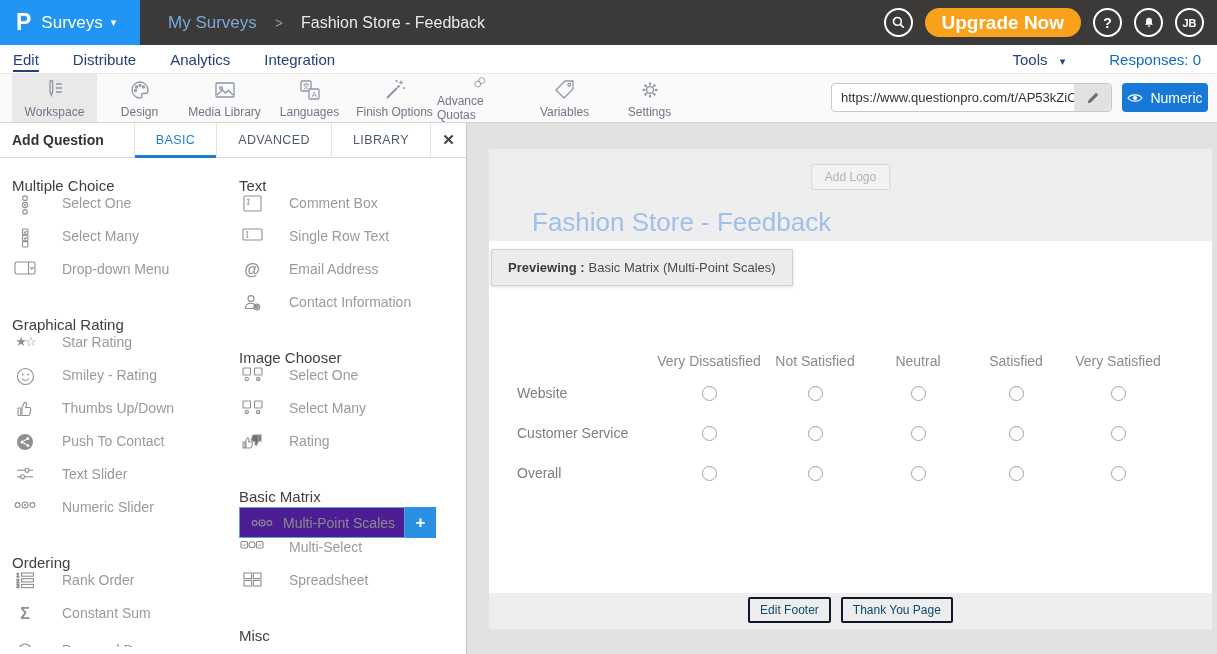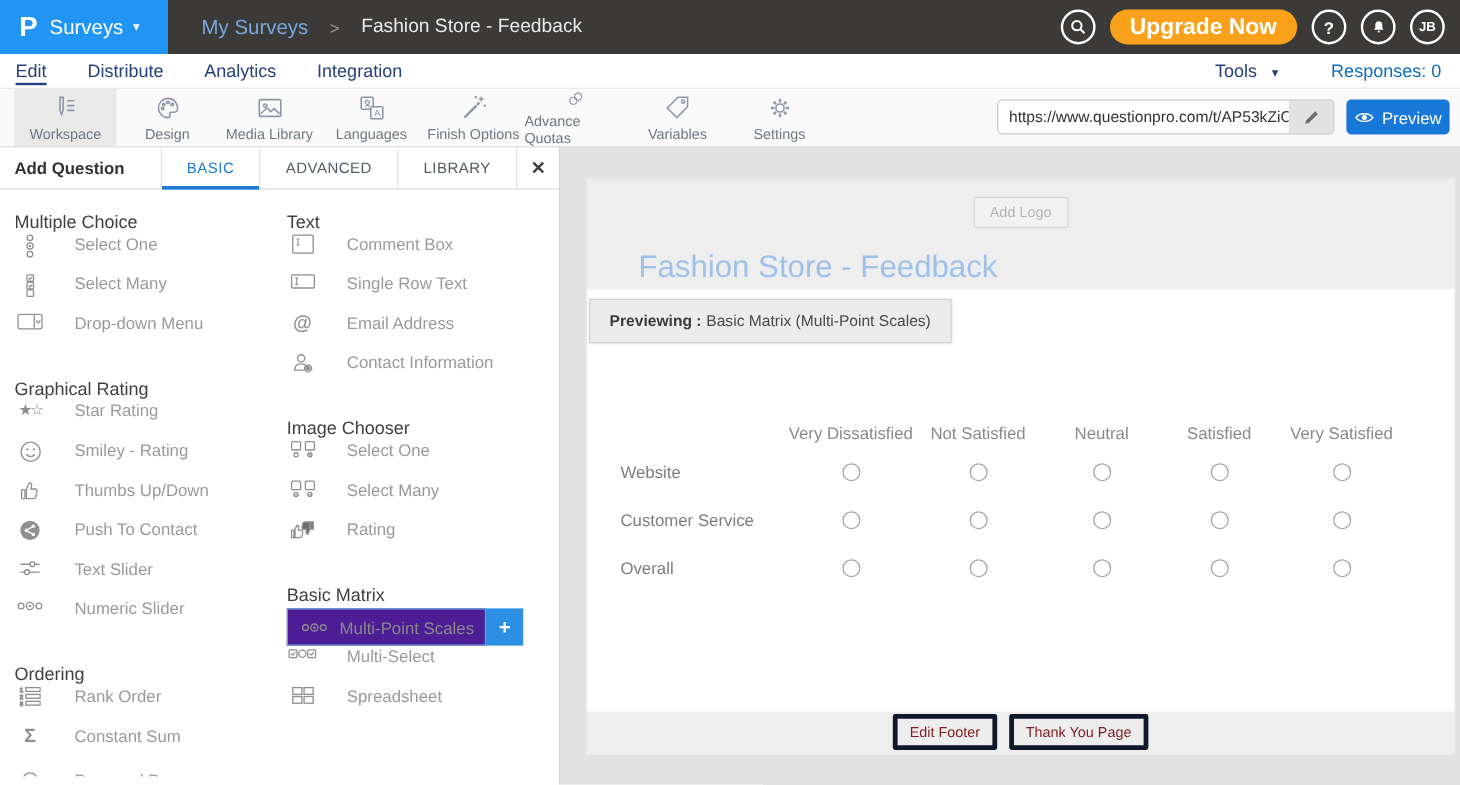--- a/index.html
+++ b/index.html
@@ -72,21 +72,21 @@
   .question-area { padding:80px 0 0 28px; }
   .question-text { font-size:17px; color:#474747; }
   .matrix { display:grid; grid-template-columns:140px 104px 108px 98px 98px 106px; }
   .matrix-header { margin-top:28px; height:24px; }
   .matrix-head { font-size:14px; color:#8a8a8a; display:flex; align-items:center; justify-content:center; }
   .matrix-row { height:40px; }
   .matrix-rowlabel { font-size:14px; color:#7d7d7d; display:flex; align-items:center; }
   .radio-cell { display:flex; align-items:center; justify-content:center; }
   .radio { width:15px; height:15px; border:1px solid #a2a2a2; border-radius:50%; background:#fff; cursor:pointer; }
   .survey-footer { position:absolute; bottom:0; left:0; width:723px; height:38px; display:flex; align-items:center; justify-content:center; gap:10px; }
-  .footer-btn { border:4px solid #0f172a; color:#7f1d1d; font-size:12px; padding:4px 10px; background:#ededed; cursor:pointer; border-radius:2px; }
+  .footer-btn { border:2px solid #0f172a; color:#0c4a6e; font-size:12px; padding:4px 10px; background:#ededed; cursor:pointer; border-radius:2px; }
 </style>
 </head>
 <body>
 
 <div class="topbar">
   <div class="logo-block">
     <span class="logo-p">P</span>
     <span class="product-label">Surveys</span>
     <span class="caret-down">▾</span>
   </div>
@@ -199,21 +199,21 @@
       <svg width="14" height="14" viewBox="0 0 16 16" fill="#6d6d6d">
           <path d="M2 14l1-3.5L11.5 2l2.5 2.5L5.5 13 2 14z"></path>
         </svg>
     </div>
   </div>
   <button class="preview-btn">
     <svg width="16" height="12" viewBox="0 0 16 12" fill="none" stroke="#fff" stroke-width="1.2">
         <path d="M1 6C3.8 1.8 12.2 1.8 15 6 12.2 10.2 3.8 10.2 1 6Z"></path>
         <circle cx="8" cy="6" r="2.1" fill="#fff" stroke="none"></circle>
       </svg>
-    <span>Preview</span>
+    <span>Numeric</span>
   </button>
 </div>
 
 <div class="left-panel">
   <div class="panel-header">
     <span class="panel-title">Add Question</span>
     <span class="tab active">BASIC</span>
     <span class="tab">ADVANCED</span>
     <span class="tab">LIBRARY</span>
     <span class="panel-close">
@@ -464,20 +464,23 @@
               <svg width="19" height="15" viewBox="0 0 19 15">
                 <rect x="1" y="1" width="7.6" height="5.6"></rect>
                 <rect x="10.4" y="1" width="7.6" height="5.6"></rect>
                 <rect x="1" y="8.4" width="7.6" height="5.6"></rect>
                 <rect x="10.4" y="8.4" width="7.6" height="5.6"></rect>
               </svg>
             </span>
           <span>Spreadsheet</span>
         </div>
       </div>
+      <div class="qsection">
+        <div class="qsection-title">Misc</div>
+      </div>
     </div>
   </div>
 </div>
 
 <div class="main-area">
   <div class="survey-container">
     <div class="survey-header">
       <button class="add-logo-btn">Add Logo</button>
       <div class="survey-title">Fashion Store - Feedback</div>
     </div>

